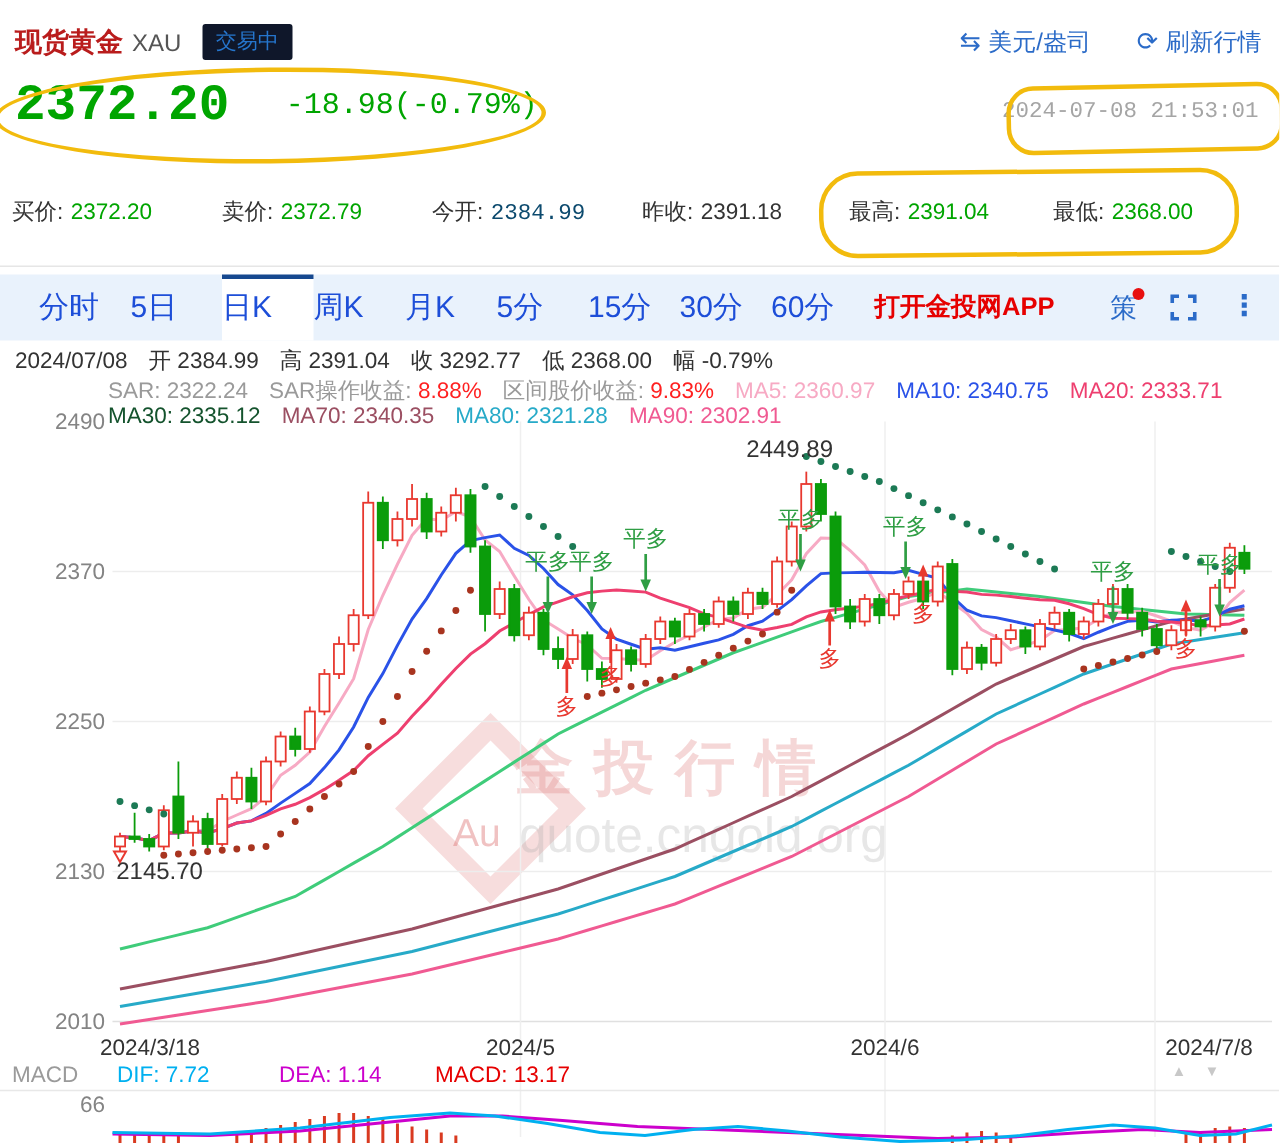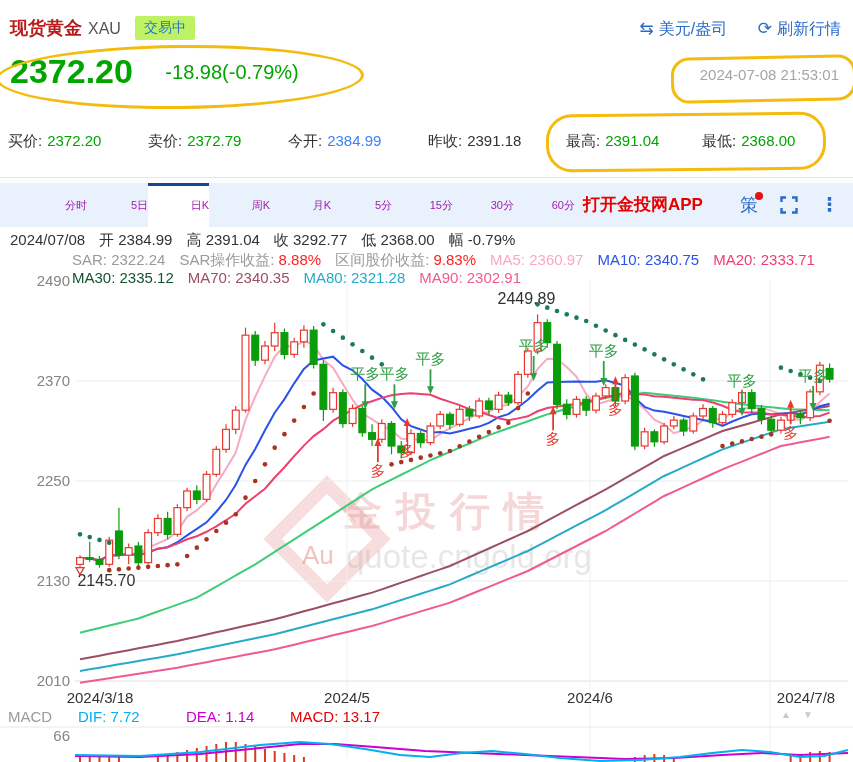--- a/index.html
+++ b/index.html
@@ -3,43 +3,43 @@
 <meta charset="utf-8">
 <style>
   html,body{margin:0;padding:0;background:#fff;}
   body{font-family:"Liberation Sans","DejaVu Sans",sans-serif;}
   #app{position:relative;width:853px;height:762px;background:#fff;overflow:hidden;}
 
   
   .hdr{position:absolute;top:16px;left:10px;right:10px;height:28px;z-index:2;}
   .hdr .title{font-size:18px;font-weight:bold;color:#b91c1c;}
   .hdr .sym{font-size:16px;color:#555;margin-left:6px;}
-  .badge{display:inline-block;margin-left:14px;font-size:14px;color:#2575cc;background:#bef264;padding:3px 9px;border-radius:2px;vertical-align:2px;}
+  .badge{display:inline-block;margin-left:14px;font-size:14px;color:#2575cc;background:#0f172a;padding:3px 9px;border-radius:2px;vertical-align:2px;}
   .hdr-right{position:absolute;right:2px;top:2px;font-size:16px;color:#2b6bc8;}
   .hdr-right .lnk{margin-left:26px;cursor:pointer;}
   .hdr-right .ic{font-size:17px;margin-right:5px;}
 
   
-  .price-row{position:absolute;top:52px;left:10px;right:10px;height:48px;z-index:2;}
+  .price-row{position:absolute;top:52px;left:10px;right:10px;height:48px;z-index:2;font-family:Liberation Mono, monospace;}
   .cur-price{font-size:34px;font-weight:bold;color:#00a500;}
   .chg{font-size:20px;color:#00a500;margin-left:28px;vertical-align:4px;}
   .ts{position:absolute;right:4px;top:14px;font-size:15px;color:#a5a5a5;}
 
   
   .quote-row{position:absolute;top:132px;left:0;width:853px;height:26px;z-index:2;font-size:15px;}
   .q-item{position:absolute;white-space:nowrap;text-align:right;}
   .q-label{color:#333;}
   .q-value{margin-left:5px;}
 
   .divider{position:absolute;top:177px;left:0;width:853px;height:1px;background:#e6e6e6;}
 
   
   .tabbar{position:absolute;top:183px;left:0;width:853px;height:44px;background:#e9f2fc;z-index:2;}
   .tabs{display:flex;padding-left:26px;height:44px;}
-  .tab{width:61px;text-align:right;line-height:44px;font-size:11px;color:#a21caf;cursor:pointer;}
+  .tab{width:61px;text-align:left;line-height:44px;font-size:20px;color:#1d4ed8;cursor:pointer;}
   .tab.active{background:#fff;border-top:3px solid #16488f;line-height:38px;}
   .applink{position:absolute;left:583px;top:0;line-height:44px;font-size:17px;font-weight:bold;color:#e60000;cursor:pointer;}
   .strat{position:absolute;left:740px;top:0;line-height:44px;font-size:18px;color:#2b6bc8;cursor:pointer;}
   .strat .dot{position:absolute;left:15px;top:9px;width:8px;height:8px;background:#e81010;border-radius:50%;}
   .fsicon{position:absolute;left:780px;top:13px;cursor:pointer;}
   .more{position:absolute;left:820px;top:0;line-height:44px;font-size:19px;font-weight:bold;color:#2b6bc8;cursor:pointer;}
 
   
   .inforow{position:absolute;white-space:nowrap;font-size:15px;z-index:2;}
   .inforow span{margin-right:14px;}
@@ -81,21 +81,21 @@
 
   <div class="price-row">
     <span class="cur-price">2372.20</span>
     <span class="chg">-18.98(-0.79%)</span>
     <span class="ts">2024-07-08 21:53:01</span>
   </div>
 
   <div class="quote-row" id="quote-row">
       <span class="q-item" style="left: 8px;"><span class="q-label">买价:</span><span class="q-value" style="color: rgb(0, 165, 0);">2372.20</span></span>
       <span class="q-item" style="left: 148px;"><span class="q-label">卖价:</span><span class="q-value" style="color: rgb(0, 165, 0);">2372.79</span></span>
-      <span class="q-item" style="left: 288px;"><span class="q-label">今开:</span><span class="q-value" style="color: #3b82f6;">2384.99</span></span>
+      <span class="q-item" style="left: 288px;"><span class="q-label">今开:</span><span class="q-value" style="color: #0c4a6e; font-family: Liberation Mono, monospace;">2384.99</span></span>
       <span class="q-item" style="left: 428px;"><span class="q-label">昨收:</span><span class="q-value" style="color: rgb(51, 51, 51);">2391.18</span></span>
       <span class="q-item" style="left: 566px;"><span class="q-label">最高:</span><span class="q-value" style="color: rgb(0, 165, 0);">2391.04</span></span>
       <span class="q-item" style="left: 702px;"><span class="q-label">最低:</span><span class="q-value" style="color: rgb(0, 165, 0);">2368.00</span></span>
     </div>
 
   <div class="divider"></div>
 
   <div class="tabbar">
     <div class="tabs" id="tabs">
         <div class="tab">分时</div>

